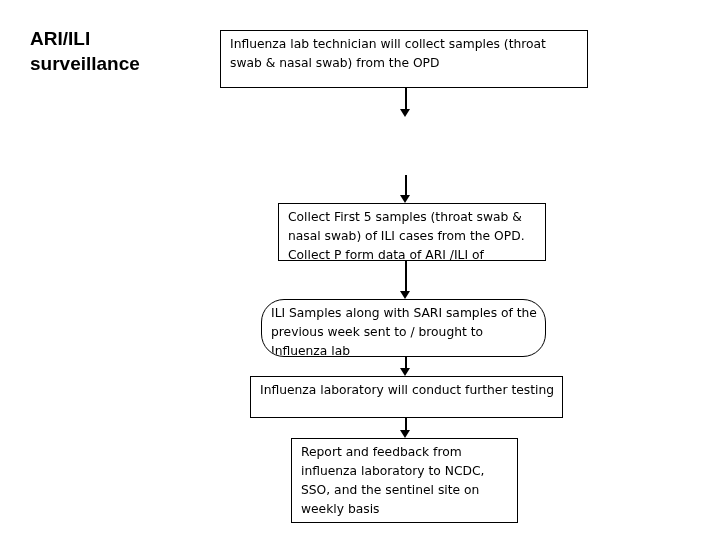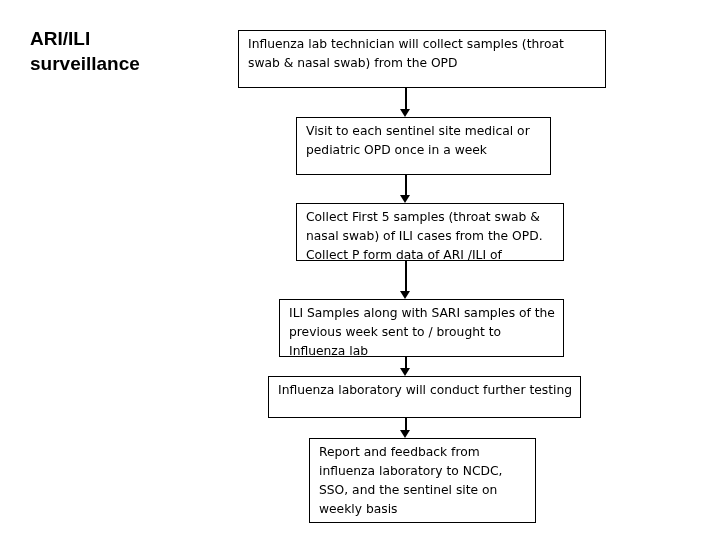--- a/index.html
+++ b/index.html
@@ -33,21 +33,20 @@
     box-sizing: border-box;
     border: 1px solid #000000;
     background: #ffffff;
     color: #000000;
     font-family: "DejaVu Sans", "Liberation Sans", sans-serif;
     font-size: 12.3px;
     line-height: 19px;
     white-space: pre-line;
     padding: 4px 7px 4px 9px;
     overflow: hidden;
-    margin-left: 18px;
   }
   .arrow {
     position: absolute;
     width: 11px;
     box-sizing: border-box;
   }
   .arrow .shaft {
     position: absolute;
     left: 5px;
     top: 0;
@@ -68,25 +67,24 @@
 </head>
 <body>
 
 <div id="page" style="background: rgb(255, 255, 255);">
 
   <div class="title">ARI/ILI
 surveillance</div>
 
   <div class="node" style="left: 220px; top: 30px; width: 368px; height: 58px;">Influenza lab  technician will collect samples (throat swab  &amp; nasal swab) from the OPD</div>
 
-  <div class="node" style="left: 278px; top: 117px; width: 255px; height: 58px;">Visit to each sentinel site medical or pediatric OPD once in a week</div>
 
   <div class="node" style="left: 278px; top: 203px; width: 268px; height: 58px;">Collect First 5 samples (throat swab &amp; nasal swab) of ILI cases from the OPD. Collect P form data of ARI /ILI of previous week</div>
 
-  <div class="node" style="left: 261px; top: 299px; width: 285px; height: 58px;">ILI Samples along with SARI samples of the previous week sent to / brought to Influenza lab</div>
+  <div class="node" style="left: 261px; top: 299px; width: 285px; height: 58px; border-radius: 23px;">ILI Samples along with SARI samples of the previous week sent to / brought to Influenza lab</div>
 
   <div class="node" style="left: 291px; top: 438px; width: 227px; height: 85px;">Report and feedback from influenza laboratory to  NCDC, SSO, and the sentinel site on weekly basis</div>
 
   <div class="node" style="left: 250px; top: 376px; width: 313px; height: 42px;">Influenza laboratory will conduct further testing</div>
 
   <div class="arrow" style="left: 400px; top: 88px; height: 29px;">
     <div class="shaft" style="height: 22px;"></div>
     <div class="head"></div>
   </div>
   <div class="arrow" style="left: 400px; top: 175px; height: 28px;">

